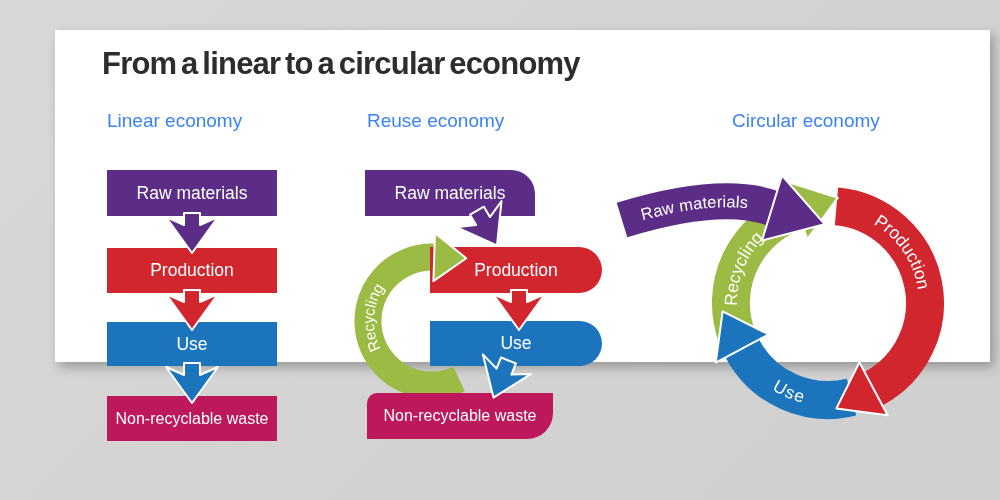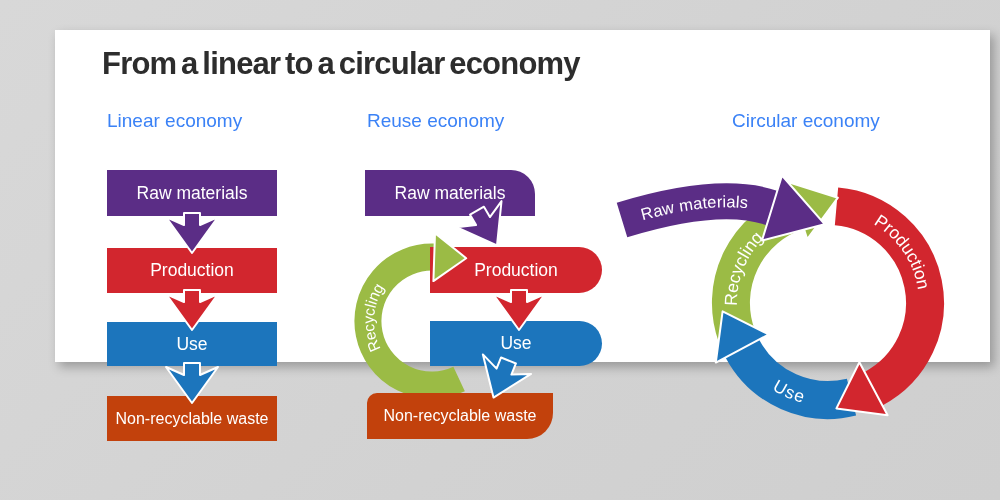--- a/index.html
+++ b/index.html
@@ -21,21 +21,21 @@
   .col-heading{
     position:absolute;top:80px;font-size:19px;color:#3b82f6;
   }
   .h-linear{left:52px}.h-reuse{left:312px}.h-circular{left:677px}
 
   .stepbox{
     position:absolute;display:flex;align-items:center;justify-content:center;
     color:#fff;font-size:17.5px;z-index:2;
   }
   .purple{background:#5b2d86}.red{background:#d2262e}
-  .blue{background:#1c75bc}.black{background:#c2410c}
+  .blue{background:#1c75bc}.black{background:#be185d}
 
   
   .lin-raw {left:52px;top:140px;width:170px;height:46px}
   .lin-prod{left:52px;top:218px;width:170px;height:45px}
   .lin-use {left:52px;top:292px;width:170px;height:44px}
   .lin-waste{left:52px;top:366px;width:170px;height:45px;font-size:16px}
 
   
   .ru-raw {left:310px;top:140px;width:170px;height:46px;border-radius:0 24px 0 0}
   .ru-prod{left:375px;top:217px;width:172px;height:46px;border-radius:0 23px 23px 0}

